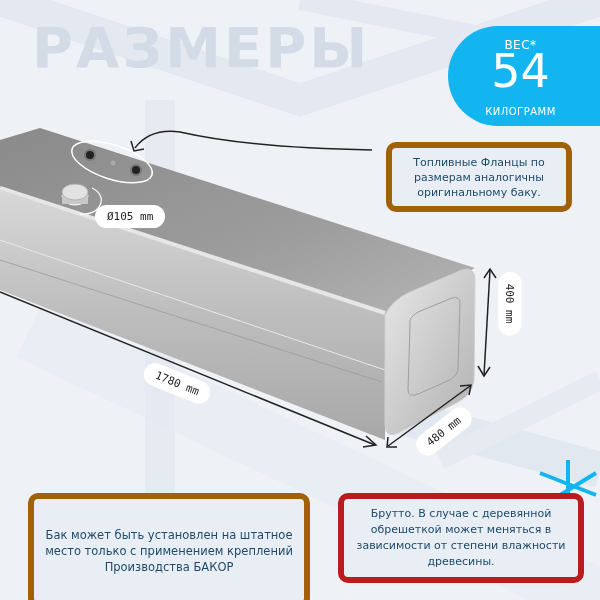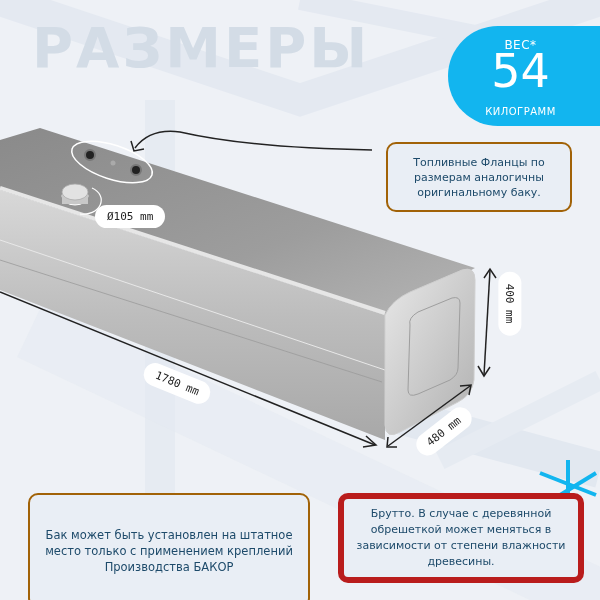--- a/index.html
+++ b/index.html
@@ -15,21 +15,21 @@
   .weight-badge {
     position: absolute; left: 448px; top: 26px; width: 170px; height: 100px;
     background: #12b5ef; border-radius: 50px 0 0 50px;
     color: #fff; text-align: center; padding-left: 0;
   }
   .weight-badge .cap { position: absolute; left: 0; width: 145px; top: 12px; font-size: 12px; letter-spacing: 0.5px; }
   .weight-badge .num { position: absolute; left: 0; width: 145px; top: 22px; font-size: 46px; font-weight: normal; line-height: 1; }
   .weight-badge .unit { position: absolute; left: 0; width: 145px; top: 80px; font-size: 10px; letter-spacing: 0.5px; }
 
   .note {
-    position: absolute; background: #e9eef5; border: 2px solid #a16207;
+    position: absolute; background: #e9eef5; border: 6px solid #a16207;
     border-radius: 10px; color: #1d4a6a; text-align: center;
     font-size: 11px; line-height: 15px; display: flex; align-items: center; justify-content: center;
   }
   .note.top { left: 386px; top: 142px; width: 186px; height: 70px; }
   .note.left { left: 28px; top: 493px; width: 282px; height: 115px; font-size: 11.5px; line-height: 16px; }
   .note.right { left: 338px; top: 493px; width: 246px; height: 90px; border: 6px solid #b91c1c; font-size: 11px; line-height: 16px; }
 
   .label-pill {
     position: absolute; background: #fff; border-radius: 14px;
     font-family: "DejaVu Sans Mono", monospace; font-size: 11px; color: #222;

